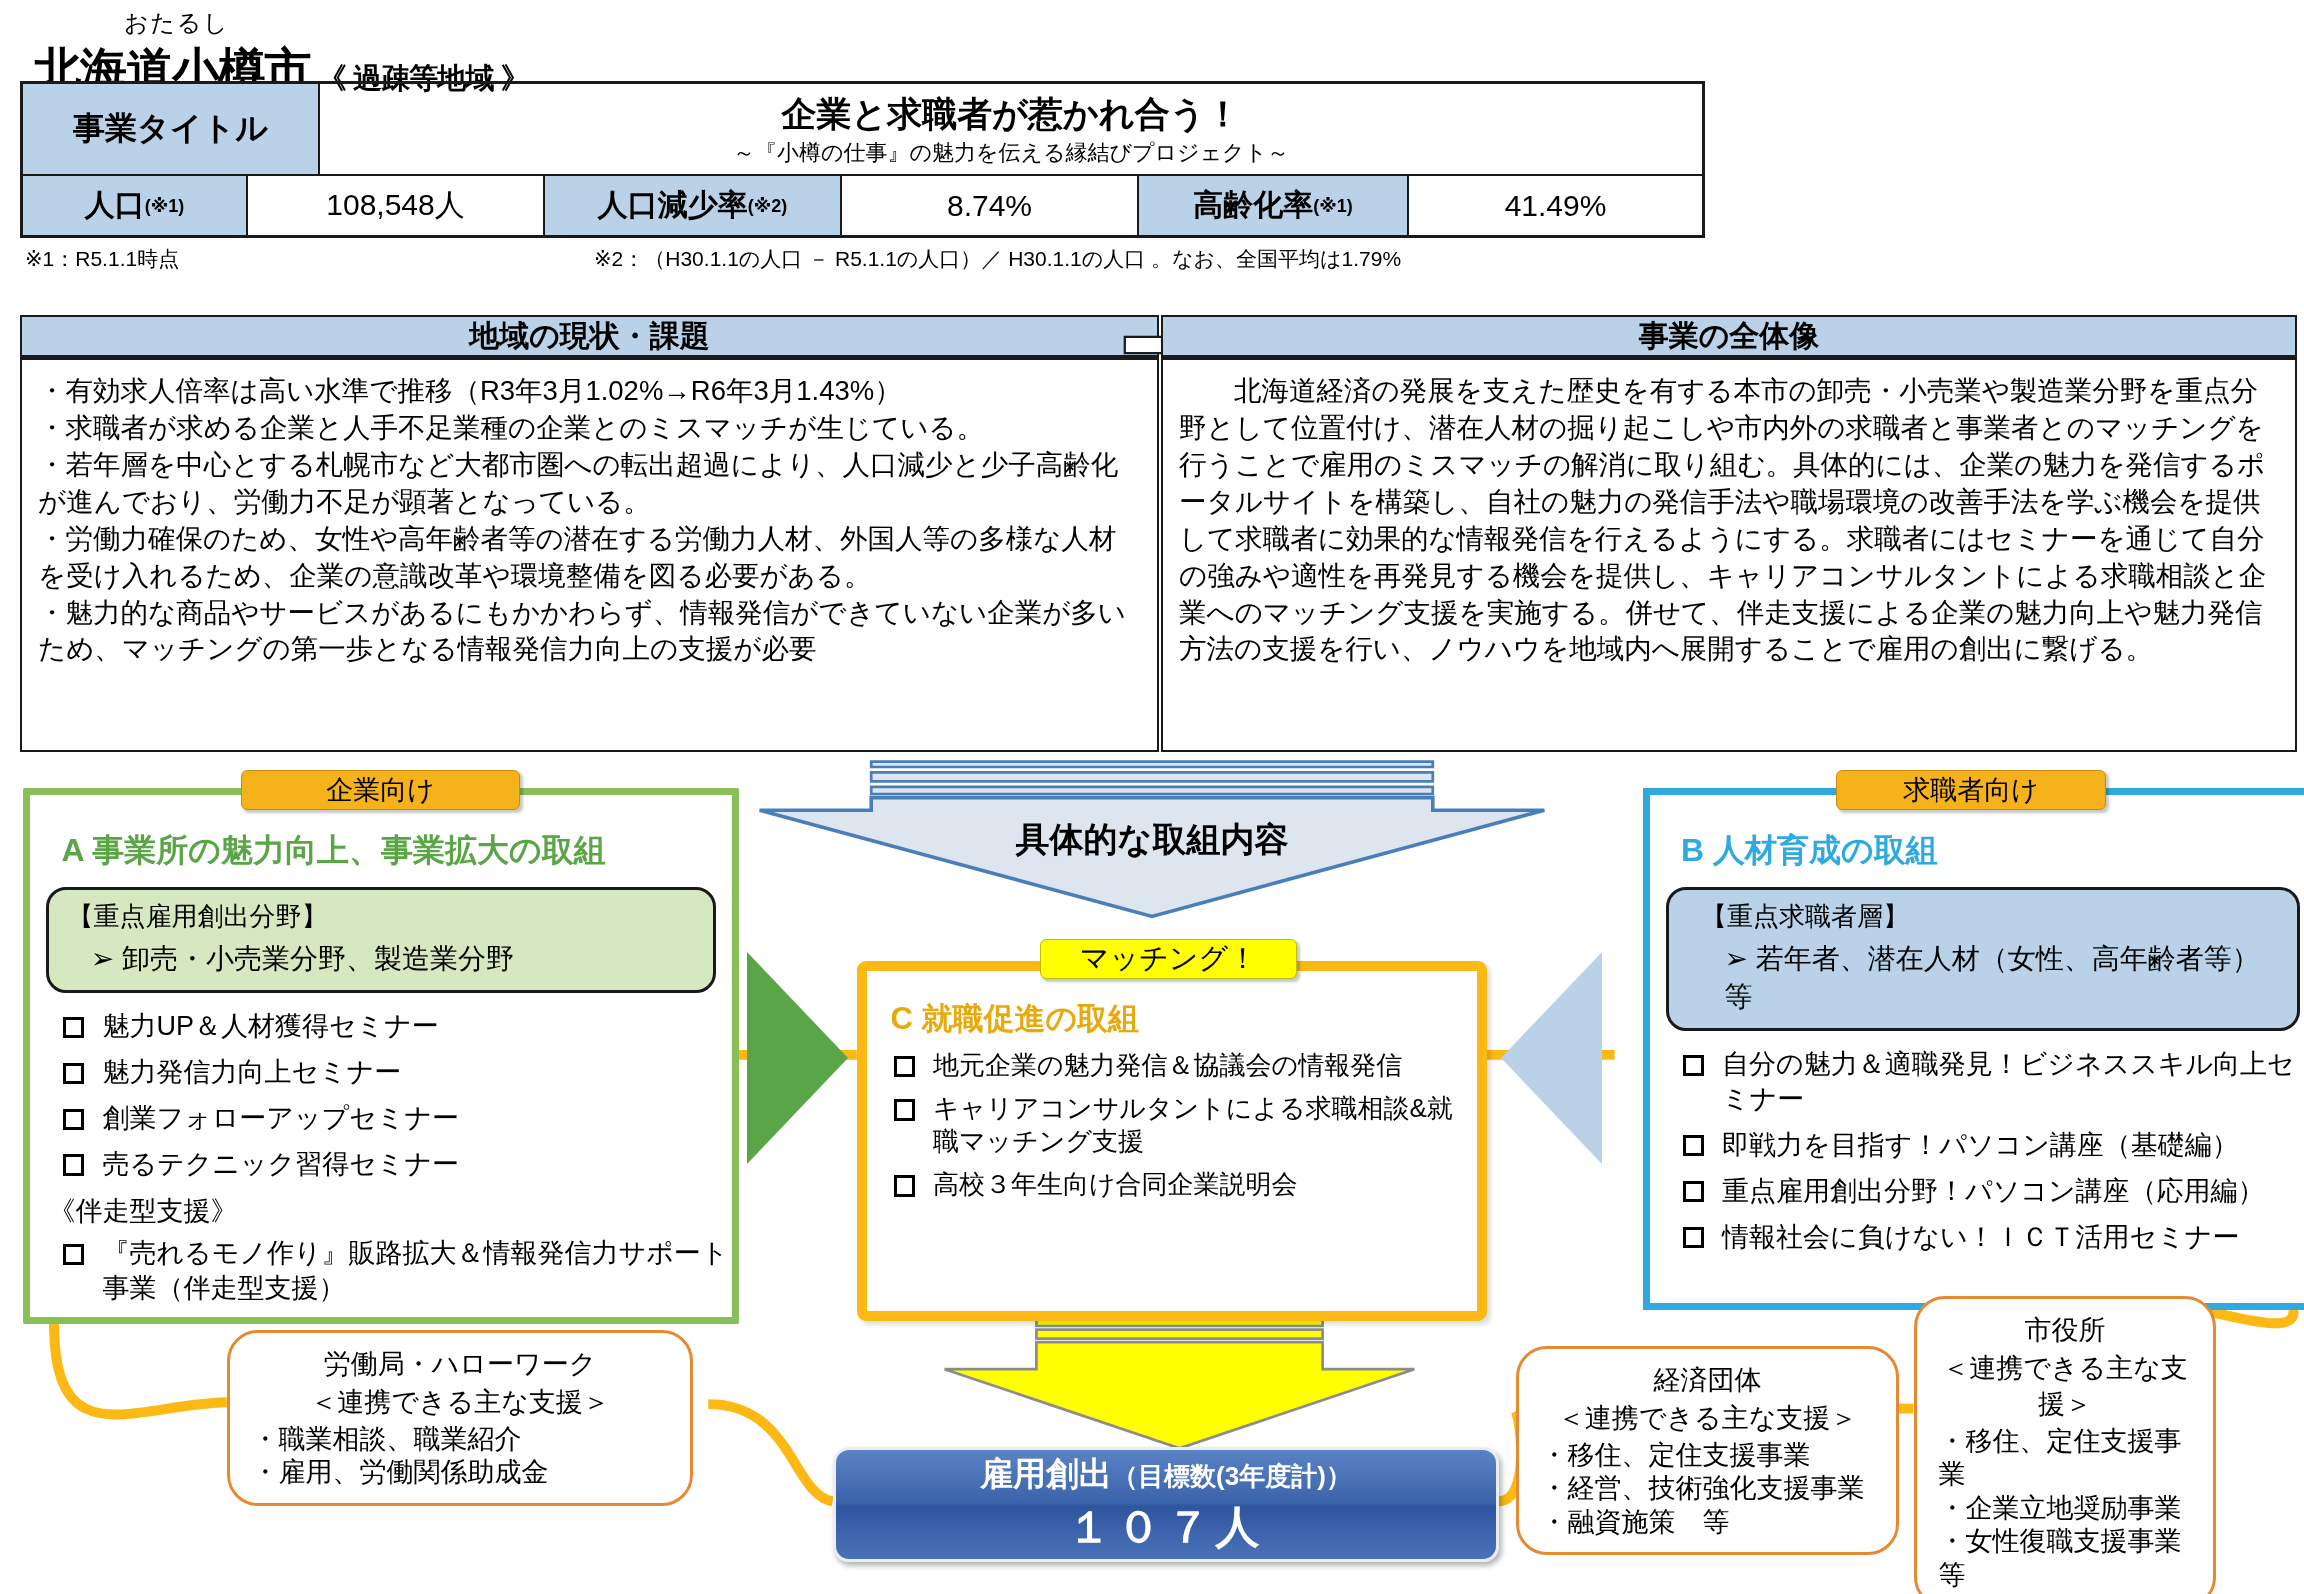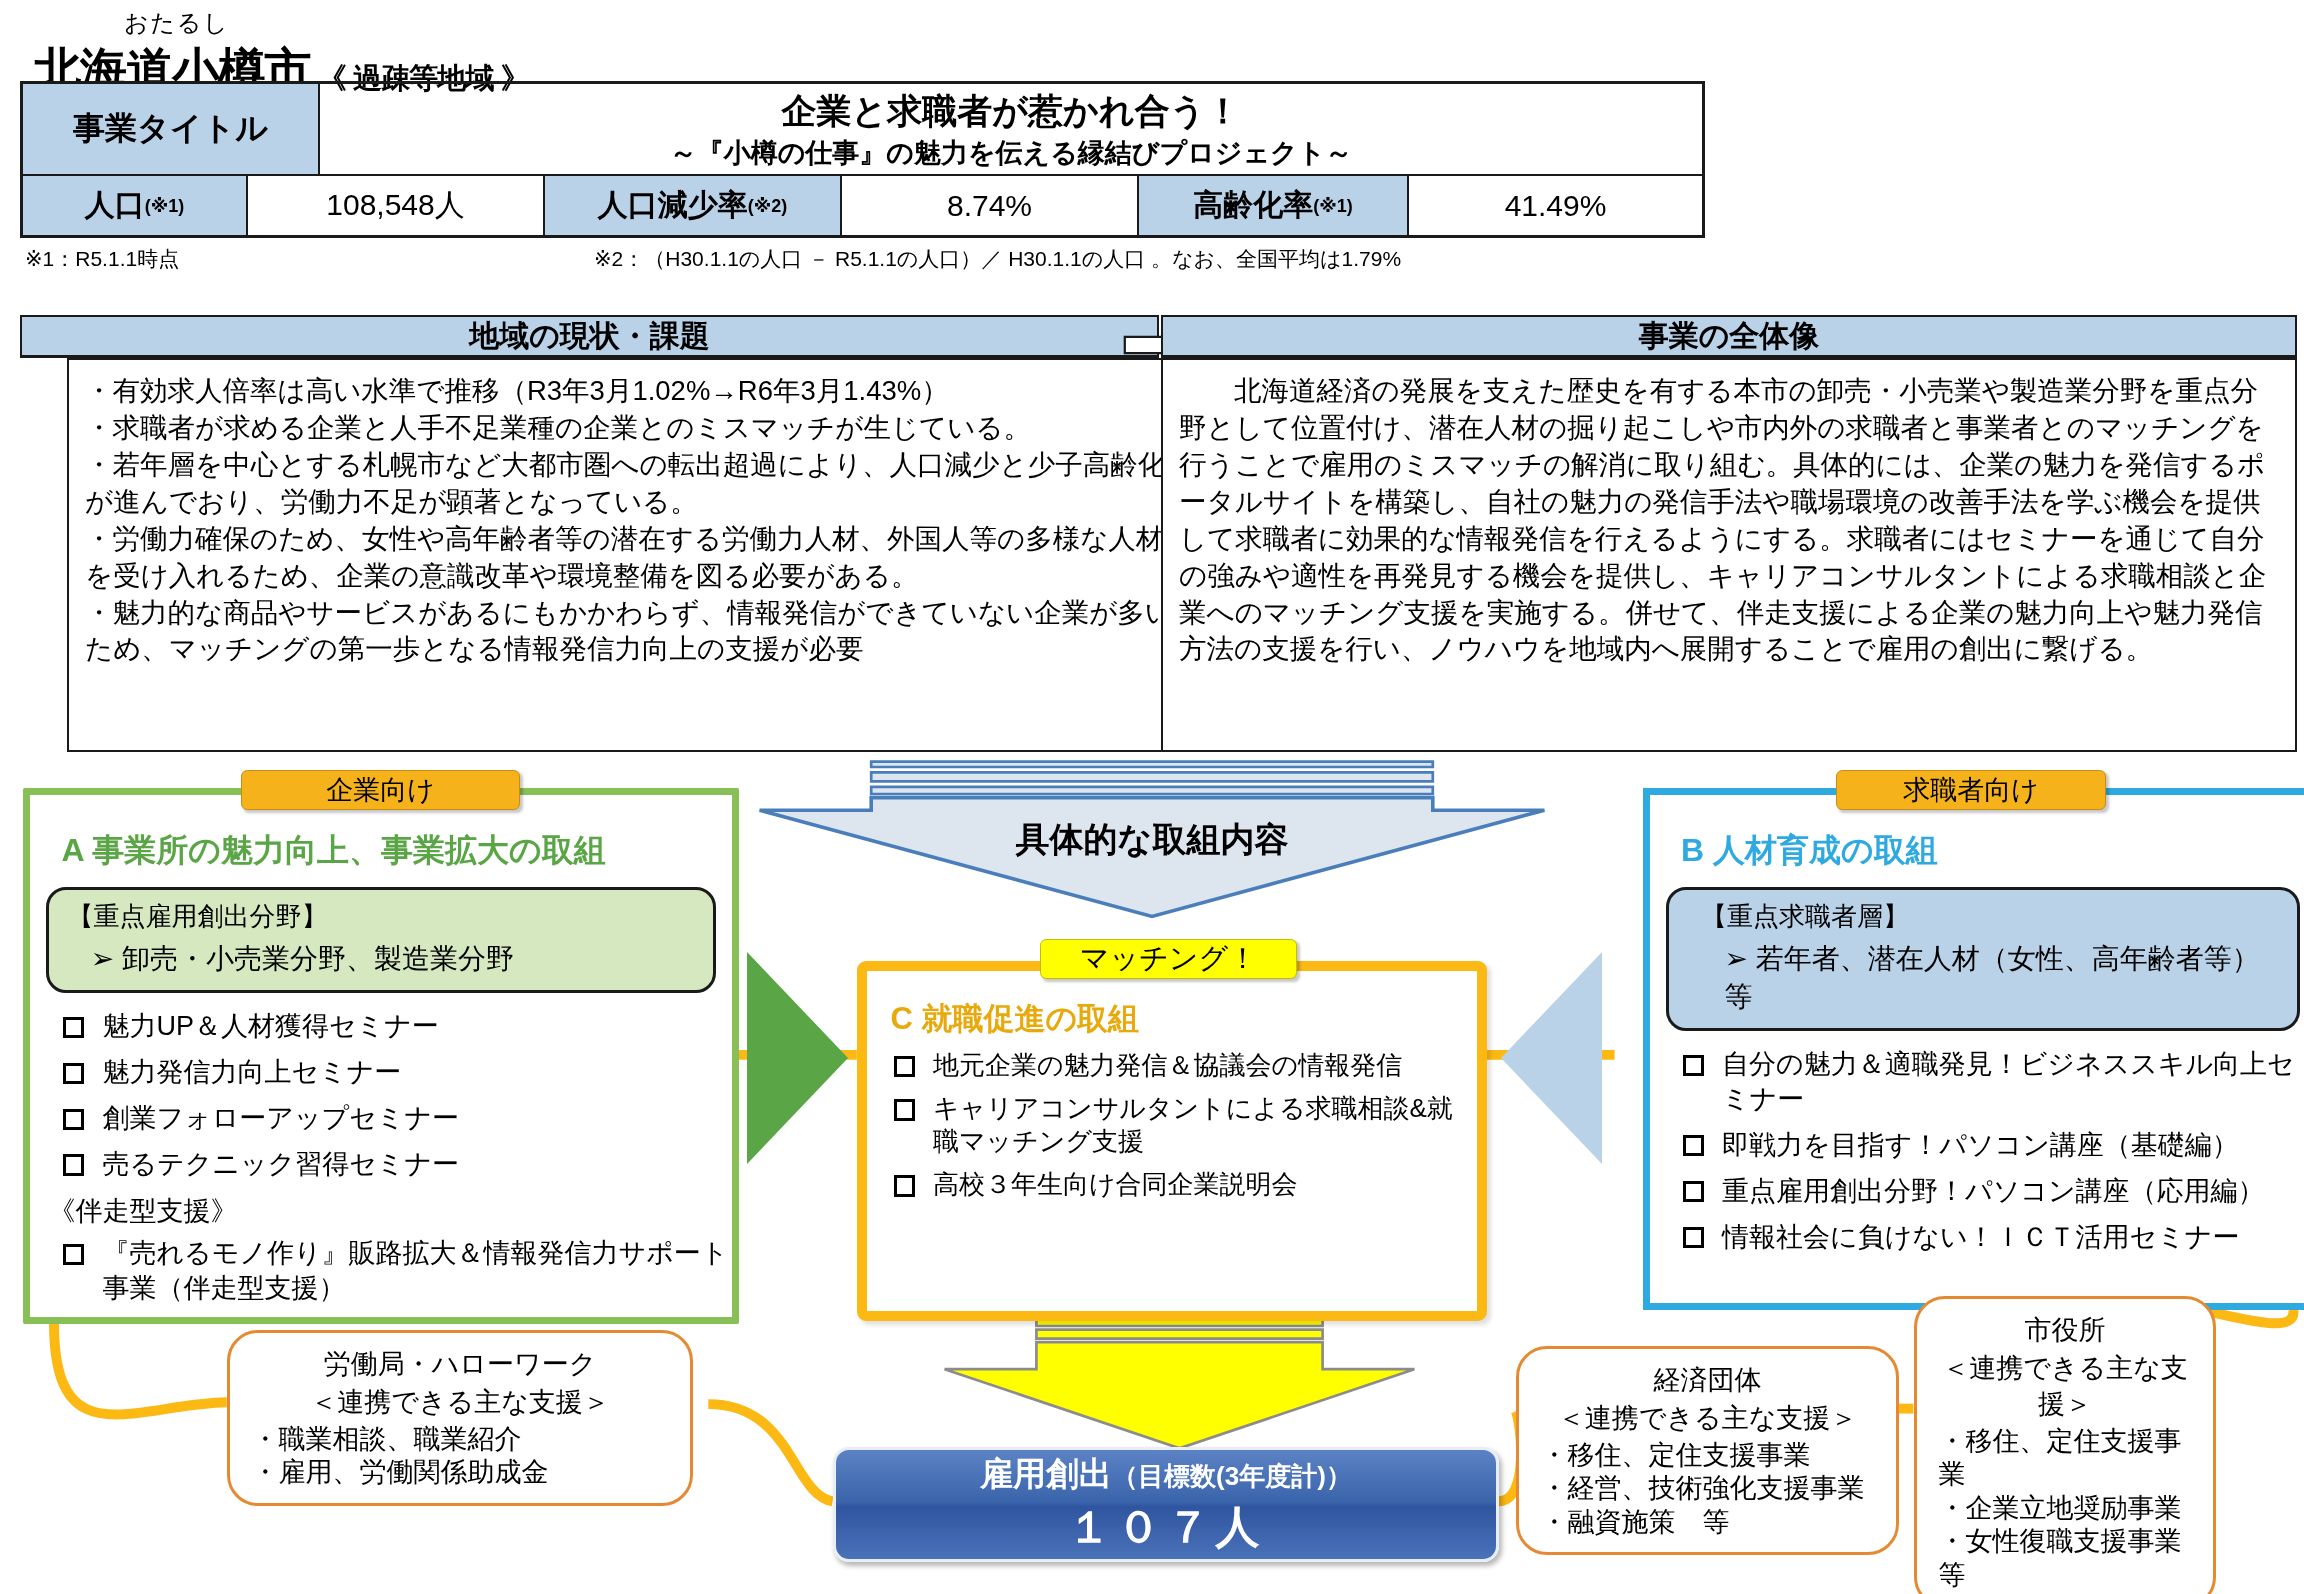--- a/index.html
+++ b/index.html
@@ -20,21 +20,21 @@
   
   .title-table { position:absolute; left:20px; top:81px; width:1685px; border:3.6px solid #1a1a1a; }
   .tt-row1 { display:flex; height:90px; }
   .tt-label {
     width:297px; background:#b9d2e8; border-right:2.7px solid #1a1a1a;
     display:flex; align-items:center; justify-content:center;
     font-size:32px; font-weight:bold; color:#000;
   }
   .tt-title { flex:1; display:flex; flex-direction:column; align-items:center; justify-content:center; padding:3.6px 0; }
   .tt-title .l1 { font-size:35px; font-weight:bold; letter-spacing:0px; }
-  .tt-title .l2 { font-size:27px; font-weight:bold; letter-spacing:0px; }
+  .tt-title .l2 { font-size:22px; font-weight:normal; letter-spacing:0px; }
 
   .tt-row2 { display:flex; height:61px; border-top:2.7px solid #1a1a1a; }
   .st-cell { display:flex; align-items:center; justify-content:center; font-size:30px; font-weight:bold; border-right:2.7px solid #1a1a1a; }
   .st-cell:last-child { border-right:none; }
   .st-key { background:#b9d2e8; }
   .st-val { background:#ffffff; font-weight:normal; }
   .st-sup { font-size:18px; font-weight:bold; }
   .k1 { width:225px; } .v1 { width:297px; }
   .k2 { width:297px; } .v2 { width:297px; }
   .k3 { width:270px; } .v3 { flex:1; }
@@ -55,21 +55,21 @@
     font-size:30px; font-weight:bold; color:#000;
   }
   .panel-body {
     position:absolute; border:2.7px solid #1a1a1a; background:#fff;
     padding:12.6px 16px 9px 16px;
   }
   .panel-body p { font-size:27.5px; line-height:1.345; color:#000; }
   .ind { text-indent:2.0em; }
 
   .hdr-left  { left:20px;   top:315px; width:1139px; }
-  .body-left { left:20px;   top:358px; width:1139px; height:394px;margin-left:47px; }
+  .body-left { left:20px;   top:358px; width:1139px; height:394px; }
   .hdr-right { left:1161px; top:315px; width:1136px; }
   .body-right{ left:1161px; top:358px; width:1136px; height:394px; }
 
   
   .mid-arrow { position:absolute; left:1123px; top:326px; width:108px; height:38px; }
 
   
   .band-arrow { position:absolute; left:756px; top:758px; width:792px; height:162px; z-index:1; }
   .band-label { position:absolute; left:756px; top:817px; width:792px; text-align:center;
                 font-size:34px; font-weight:bold; color:#000; z-index:3; }

